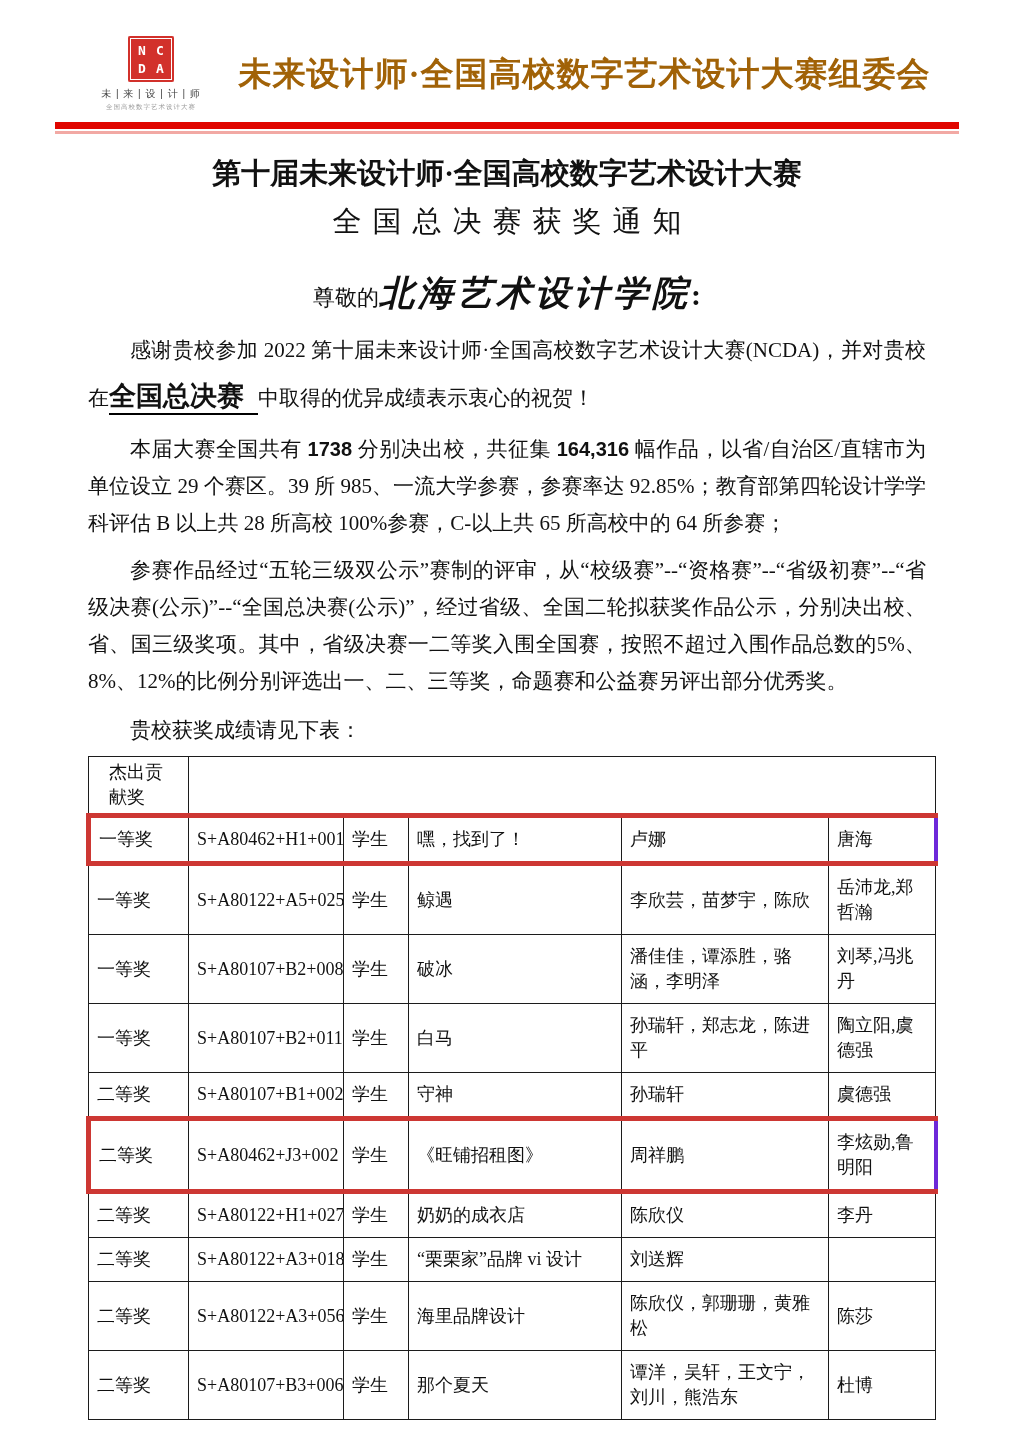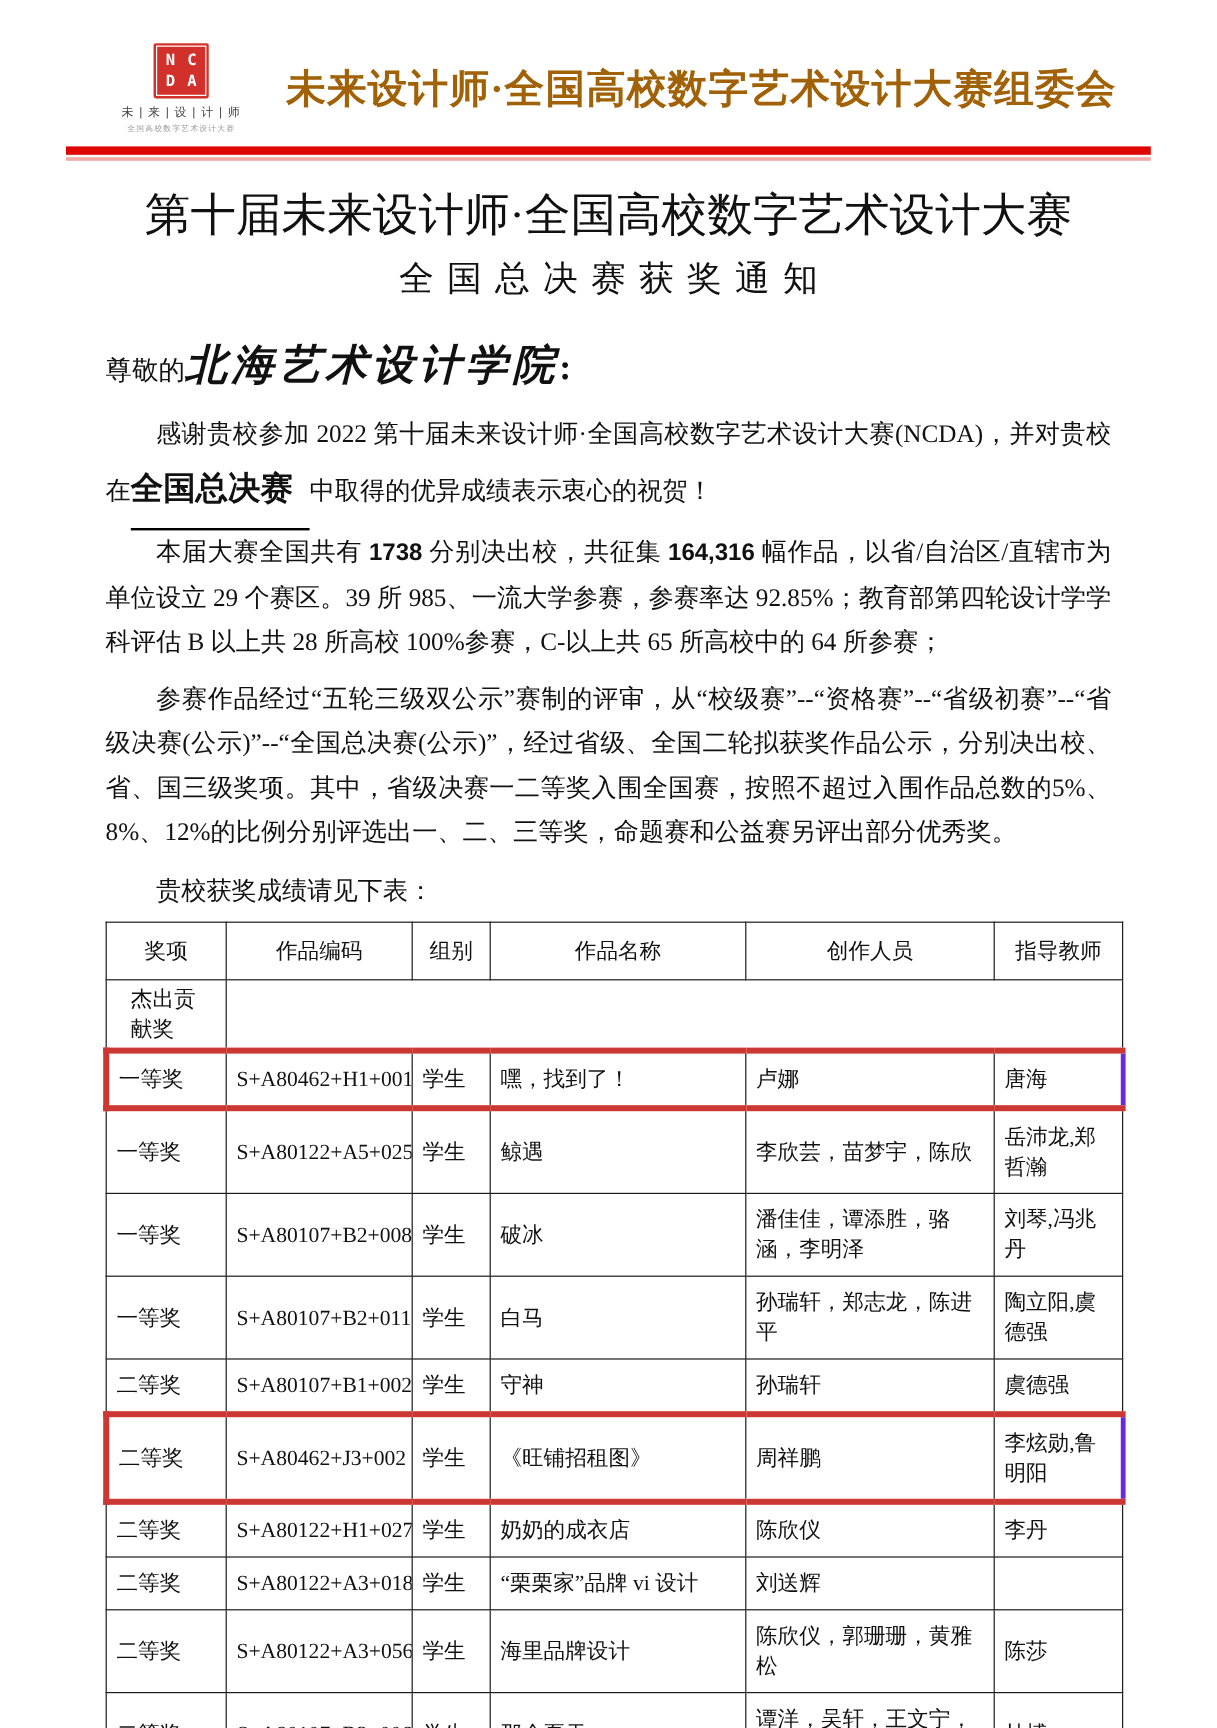--- a/index.html
+++ b/index.html
@@ -23,36 +23,36 @@
               font-family:"Liberation Sans", sans-serif; white-space:nowrap; }
   .org-title { flex:1; text-align:center; color:#a16207; font-weight:bold;
                font-size:33px; letter-spacing:1px; white-space:nowrap; }
 
   
   .red-rule { margin:4px 55px 0 55px; }
   .red-rule .thick { height:7px; background:#e00600; }
   .red-rule .thin  { height:3px; background:#f2a9a4; margin-top:2px; }
 
   
-  .doc-title  { margin-top:20px; text-align:center; font-size:38px; font-weight:normal; }
+  .doc-title  { margin-top:20px; text-align:center; font-size:29px; font-weight:bold; }
   .doc-title2 { margin-top:8px;  text-align:center; font-size:29px; font-weight:normal;
                 letter-spacing:0.38em; text-indent:0.38em; }
 
   
-  .greeting { margin:28px 88px 0 88px; font-size:22px; }
+  .greeting { margin:28px 88px 0 88px; font-size:22px;text-align:center; }
   .school-name { font-size:35px; font-weight:bold; font-style:italic;
                  letter-spacing:4px; font-family:"DejaVu Serif", serif; }
   .school-colon { font-size:30px; font-weight:bold; }
 
   
   .para { margin:10px 88px 0 88px; font-size:21px; line-height:37px;
           text-align:justify; text-indent:2em; }
   .p1 { line-height:46px; }
   .hl-finals { font-size:27px; font-weight:bold; border-bottom:2.5px solid #000;
-               padding:0 14px 18px 0; }
+               padding:0 14px 2px 0; }
   .bold-num { font-weight:bold; font-family:"Liberation Sans", sans-serif; font-size:20px; }
 
   .table-intro { margin:16px 88px 0 88px; font-size:21px; text-indent:2em; }
 
   
   table.awards { border-collapse:collapse; margin:12px auto 0 86px; width:847px;
                  table-layout:fixed; font-size:18px; }
   table.awards td, table.awards th { border:1.5px solid #1c1c1c; line-height:25px;
                  padding:9px 8px; vertical-align:middle; font-weight:normal;
                  overflow:hidden; }
@@ -110,28 +110,20 @@
   <table class="awards">
     <colgroup>
       <col style="width:100px">
         <col style="width:155px">
         <col style="width:65px">
       <col style="width:213px">
         <col style="width:207px">
         <col style="width:107px">
     </colgroup>
     <tbody>
-        <tr>
-      <th>奖项</th>
-      <th>作品编码</th>
-      <th>组别</th>
-      <th>作品名称</th>
-      <th>创作人员</th>
-      <th>指导教师</th>
-    </tr>
     <tr class="special">
       <td>杰出贡献奖</td>
       <td colspan="5"></td>
     </tr>
 
     <tr class="hl">
       <td class="c">一等奖</td>
       <td class="c">S+A80462+H1+001</td>
       <td class="c">学生</td>
       <td class="l">嘿，找到了！</td>

